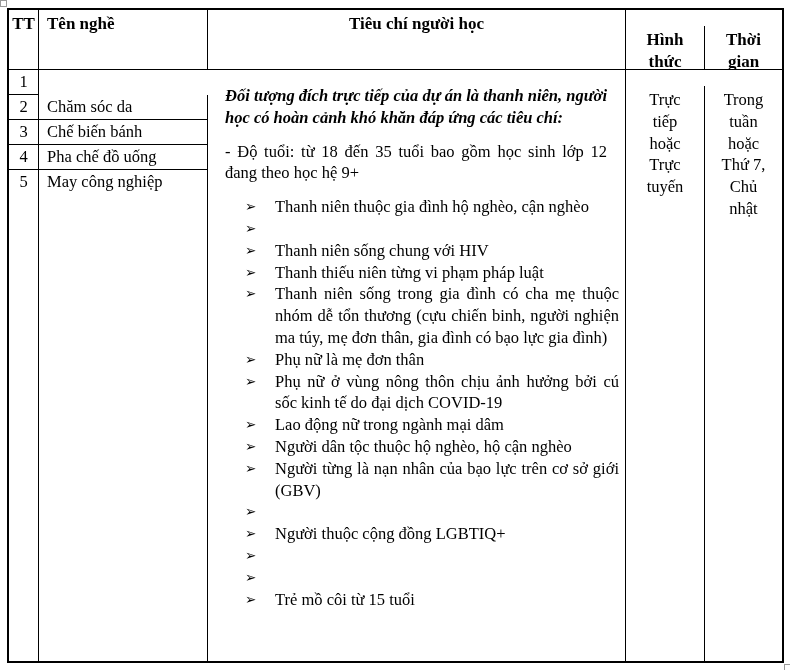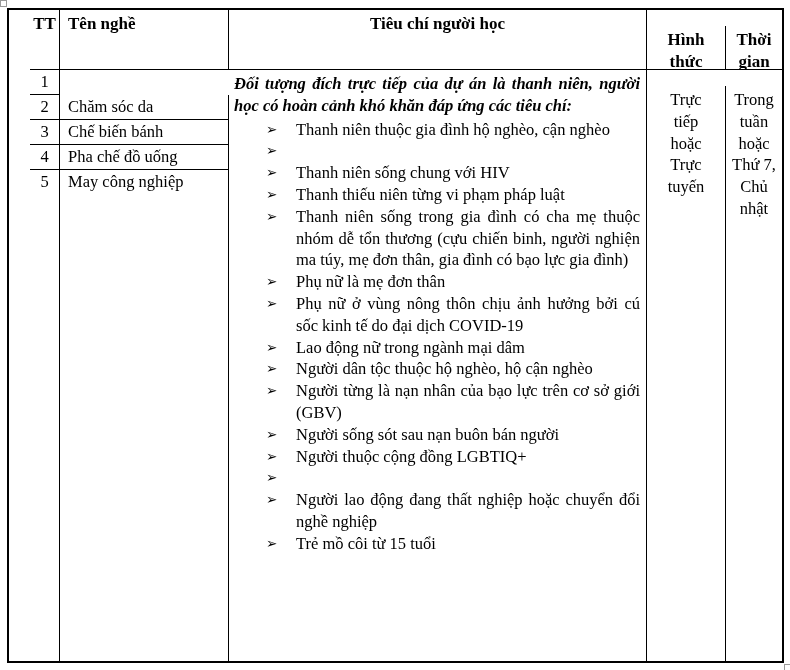--- a/index.html
+++ b/index.html
@@ -27,21 +27,20 @@
   .doc-table {
     position: absolute;
     left: 7px; top: 8px;
     width: 777px; height: 655px;
     box-sizing: border-box;
     border: 2px solid #000000;
     display: grid;
     grid-template-columns: 30px 169px 418px 79px 1fr;
     grid-template-rows: 60px 25px 25px 25px 25px 1fr;
     background: #ffffff;
-    padding-left: 21px;
   }
   .cell {
     box-sizing: border-box;
     border-right: 1px solid #000000;
     border-bottom: 1px solid #000000;
     overflow: hidden;
     font-size: 16.5px;
     line-height: 21.8px;
   }
   .no-r { border-right: none; }
@@ -54,21 +53,21 @@
     text-align: center;
     padding-top: 3px;
   }
   .pre { white-space: pre-line; margin-top: 16px; }
   .hcell.left { text-align: left; padding-left: 8px; }
 
   .numcell { text-align: center; padding-top: 1px; }
   .namecell { padding: 1px 4px 0 8px; white-space: nowrap; }
 
   .criteria { padding: 3px 6px 0 5px; }
-  .criteria p { margin: 0; text-align: justify; text-justify: inter-word; }
+  .criteria p { margin: 12px; text-align: justify; text-justify: inter-word; }
   .intro { font-weight: bold; font-style: italic; }
 
   .bullets { margin-top: 2px; }
   .bullet { display: flex; }
   .bullet-arrow {
     flex: none;
     width: 30px;
     margin-left: 32px;
     font-family: "DejaVu Sans", sans-serif;
     font-size: 13.5px;
@@ -107,20 +106,21 @@
     <div class="cell namecell" style="grid-column:2; grid-row:4;">Chế biến bánh</div>
 
     <div class="cell numcell" style="grid-column:1; grid-row:5;">4</div>
     <div class="cell namecell" style="grid-column:2; grid-row:5;">Pha chế đồ uống</div>
 
     <div class="cell numcell no-b" style="grid-column:1; grid-row:6;">5</div>
     <div class="cell namecell no-b" style="grid-column:2; grid-row:6;">May công nghiệp</div>
 
     <div class="cell criteria no-b" style="grid-column:3; grid-row:2 / 7;">
       <p class="intro">Đối tượng đích trực tiếp của dự án là thanh niên, người học có hoàn cảnh khó khăn đáp ứng các tiêu chí:</p>
+      <p>- Độ tuổi: từ 18 đến 35 tuổi bao gồm học sinh lớp 12 đang theo học hệ 9+</p>
       <div class="bullets">
         <div class="bullet">
             <span class="bullet-arrow">➢</span>
             <span class="bullet-text">Thanh niên thuộc gia đình hộ nghèo, cận nghèo</span>
           </div>
         <div class="bullet">
             <span class="bullet-arrow">➢</span>
           </div>
         <div class="bullet">
             <span class="bullet-arrow">➢</span>
@@ -149,32 +149,30 @@
         <div class="bullet">
             <span class="bullet-arrow">➢</span>
             <span class="bullet-text">Người dân tộc thuộc hộ nghèo, hộ cận nghèo</span>
           </div>
         <div class="bullet">
             <span class="bullet-arrow">➢</span>
             <span class="bullet-text">Người từng là nạn nhân của bạo lực trên cơ sở giới (GBV)</span>
           </div>
         <div class="bullet">
             <span class="bullet-arrow">➢</span>
-            <span class="bullet-text">Người sống sót sau nạn buôn bán người</span>
           </div>
         <div class="bullet">
             <span class="bullet-arrow">➢</span>
             <span class="bullet-text">Người thuộc cộng đồng LGBTIQ+</span>
           </div>
         <div class="bullet">
             <span class="bullet-arrow">➢</span>
           </div>
         <div class="bullet">
             <span class="bullet-arrow">➢</span>
-            <span class="bullet-text">Người lao động đang thất nghiệp hoặc chuyển đổi nghề nghiệp</span>
           </div>
         <div class="bullet">
             <span class="bullet-arrow">➢</span>
             <span class="bullet-text">Trẻ mồ côi từ 15 tuổi</span>
           </div>
       </div>
     </div>
 
     <div class="cell midcol pre no-b" style="grid-column:4; grid-row:2 / 7;font-family:Liberation Serif, serif;">Trực
 tiếp

